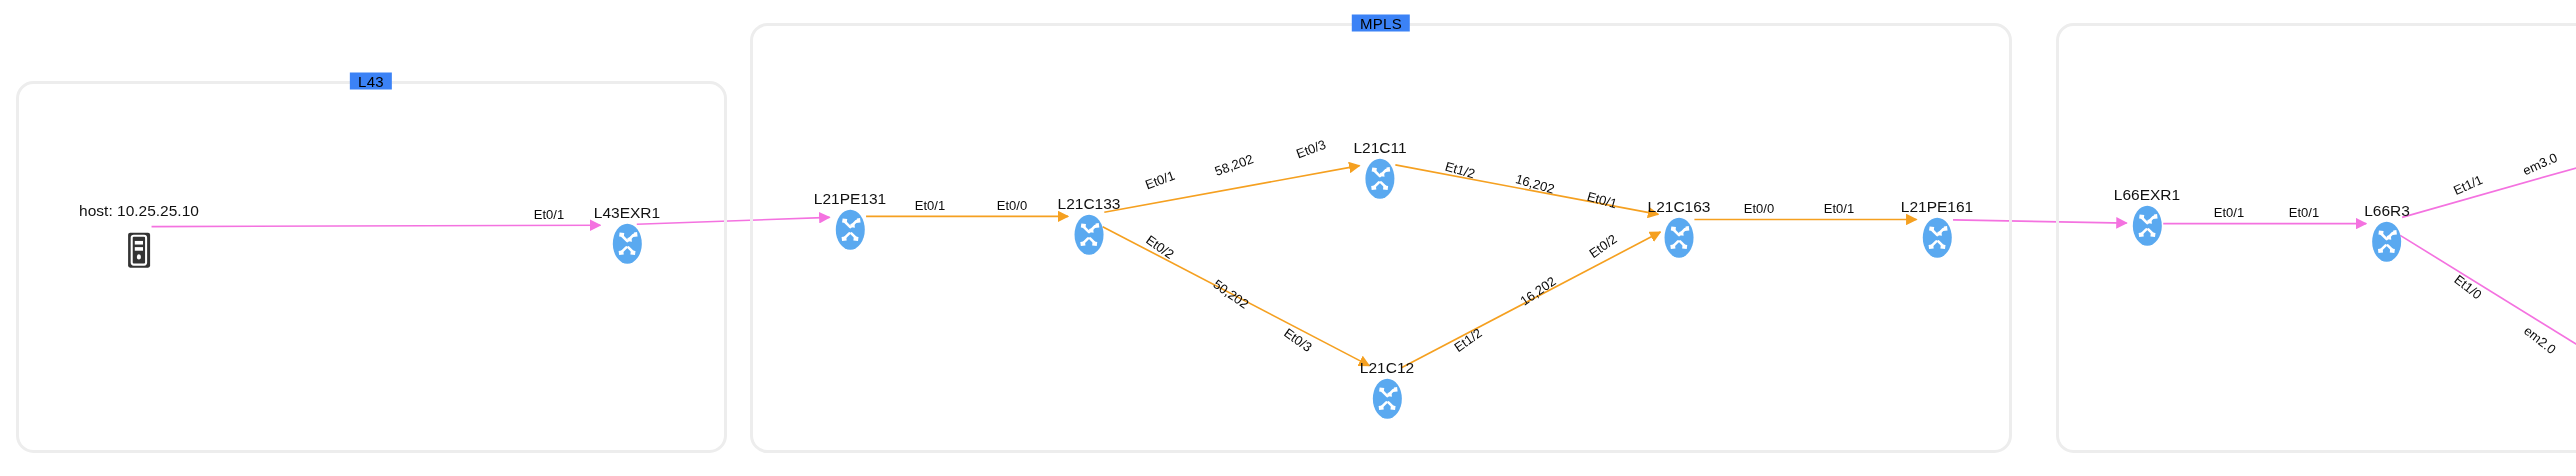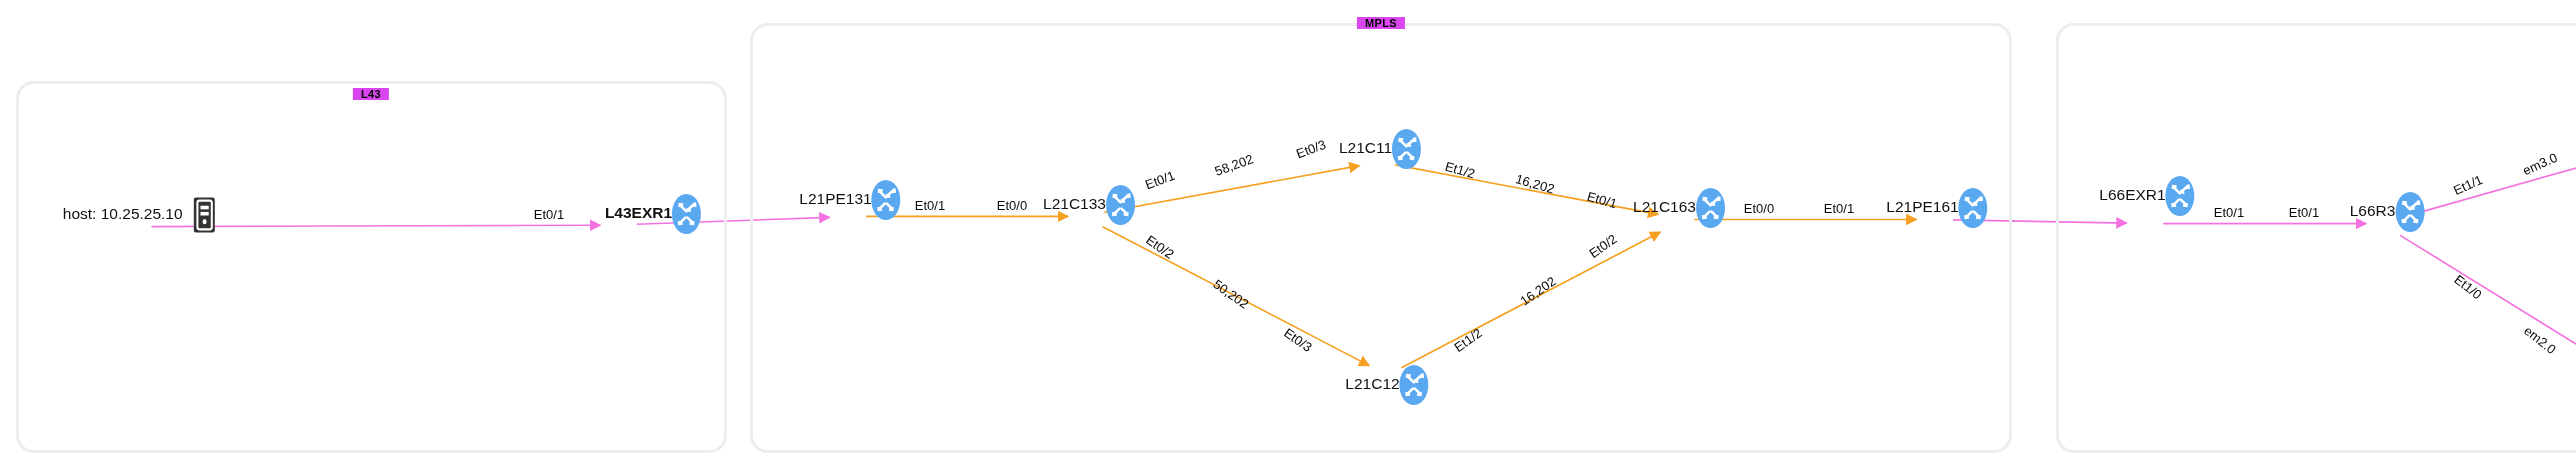--- a/index.html
+++ b/index.html
@@ -1,24 +1,24 @@
 <!DOCTYPE html>
 <html style="font-size:8.2px"><head>
 <meta charset="utf-8">
 <style>
   html,body{margin:0;padding:0;background:#ffffff;}
   body{font-family:"Liberation Sans", sans-serif;}
   #stage{position:relative;width:3836px;height:476px;background:#fff;overflow:hidden;}
   svg#wires{position:absolute;left:0;top:0;width:3836px;height:476px;}
 
   .group-box{position:absolute;border:3.1px solid #ededed;border-radius:17.5px;box-sizing:border-box;background:transparent;}
-  .group-title{position:absolute;font-weight:bold;color:#000;background:#d946ef;padding:0 8.2px;white-space:nowrap;
-               transform:translate(-50%,-50%);font-size:11px;letter-spacing:0.3px;}
-
-  .node{position:absolute;transform:translate(-50%,-50%);display:flex;align-items:center;}
+  .group-title{position:absolute;font-weight:normal;color:#000;background:#3b82f6;padding:0 8.2px;white-space:nowrap;
+               transform:translate(-50%,-50%);font-size:15px;letter-spacing:0.3px;}
+
+  .node{position:absolute;transform:translate(-50%,-50%);display:flex;flex-direction:column;align-items:center;margin-top:20px;}
   .node .nlabel{font-size:15.5px;color:#111;white-space:nowrap;margin-bottom:3.1px;line-height:1;}
 
   
   .router-ico{width:29px;height:40px;border-radius:50%;background:#5aa9f0;position:relative;}
   .router-ico svg{position:absolute;left:0;top:0;}
 
   
   .host-ico{width:21.6px;height:35px;background:#333333;border-radius:2.1px;position:relative;}
   .host-ico svg{position:absolute;left:0;top:0;}
 
@@ -63,38 +63,38 @@
       <path d="M 5691.218216885447 715.474028819958 L 6350.529784615522 355.9243935757653" fill="none" stroke="#a8d2f5" stroke-width="3" marker-end="url(#ah-blue)"></path>
       <path d="M 5691.999870500918 695.1194874254124 L 6320.000174014391 694.8605980036856" fill="none" stroke="#a8d2f5" stroke-width="3" marker-end="url(#ah-blue)"></path>
       <path d="M 5691.999870500918 727.1194874254124 L 6320.000174014391 730.8605980036856" fill="none" stroke="#a8d2f5" stroke-width="3" marker-end="url(#ah-blue)"></path>
       <path d="M 6329.000137592774 760.8862024519882 L 5700.999834079302 761.145091873715" fill="none" stroke="#a8d2f5" stroke-width="3" marker-end="url(#ah-blue)"></path>
       <path d="M 6391 693 L 6441 671 L 6585 524" fill="none" stroke="#f472e0" stroke-width="3.2" marker-end="url(#ah-magenta)"></path>
       <path d="M 6341 761 L 6685 518 L 6647 496" fill="none" stroke="#f472e0" stroke-width="3.2" marker-end="url(#ah-magenta)"></path>
     </svg>
 
   <div id="groups-layer">
       <div class="group-box" style="left: 15.5px; top: 81px; width: 711px; height: 372px;"></div>
-      <div class="group-title" style="left: 371px; top: 94px;">L43</div>
+      <div class="group-title" style="left: 371px; top: 81px;">L43</div>
       <div class="group-box" style="left: 750px; top: 23px; width: 1262px; height: 430px;"></div>
       <div class="group-title" style="left: 1381px; top: 23px;">MPLS</div>
       <div class="group-box" style="left: 2056px; top: 23px; width: 1762px; height: 430px;"></div>
     </div>
   <div id="nodes-layer">
       <div class="node" style="left: 139px; top: 215px; gap: 11px;">
         <div class="nlabel">host: 10.25.25.10</div>
         <div class="host-ico">
           <svg width="21.6" height="35" viewBox="0 0 42 68">
             <rect x="7" y="6" width="28" height="56" rx="4" fill="none" stroke="#ffffff" stroke-width="4"></rect>
             <rect x="13" y="16" width="16" height="7" fill="#ffffff"></rect>
             <rect x="13" y="28" width="16" height="7" fill="#ffffff"></rect>
             <ellipse cx="21" cy="47" rx="4" ry="5" fill="#ffffff"></ellipse>
           </svg>
         </div>
       </div>
-      <div class="node" style="left: 653px; top: 214px; font-weight: bold;">
+      <div class="node" style="left: 627px; top: 214px;">
         <div class="nlabel">L43EXR1</div>
         <div class="router-ico">
           <svg width="29" height="40" viewBox="0 0 56 78">
             <g fill="#ffffff" stroke="#ffffff" stroke-width="5" stroke-linecap="round">
               <path d="M16 22 L28 34"></path>
               <path d="M40 22 L30 32"></path>
               <path d="M16 56 L26 46"></path>
               <path d="M40 56 L30 46"></path>
             </g>
             <g fill="#ffffff">
@@ -160,21 +160,21 @@
             <g fill="#ffffff">
               <path d="M30 34 l7 1 -1 -9 -8 2 z"></path>
               <path d="M41 17 l-2 9 9 -1 -1 -9 z"></path>
               <path d="M13 17 l9 1 -1 8 -9 -1 z"></path>
               <path d="M12 61 l9 -1 -1 -8 -9 1 z"></path>
               <path d="M43 61 l-9 -1 1 -8 9 1 z"></path>
             </g>
           </svg>
         </div>
       </div>
-      <div class="node" style="left: 1387px; top: 385px;">
+      <div class="node" style="left: 1387px; top: 369px;">
         <div class="nlabel">L21C12</div>
         <div class="router-ico">
           <svg width="29" height="40" viewBox="0 0 56 78">
             <g fill="#ffffff" stroke="#ffffff" stroke-width="5" stroke-linecap="round">
               <path d="M16 22 L28 34"></path>
               <path d="M40 22 L30 32"></path>
               <path d="M16 56 L26 46"></path>
               <path d="M40 56 L30 46"></path>
             </g>
             <g fill="#ffffff">

